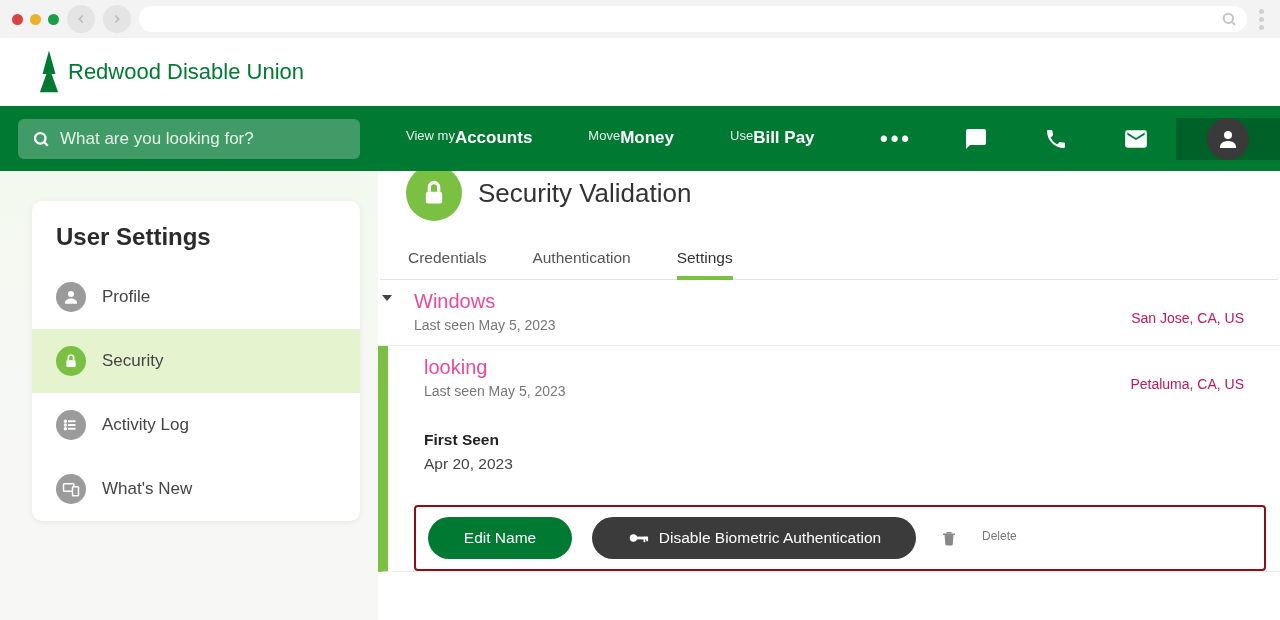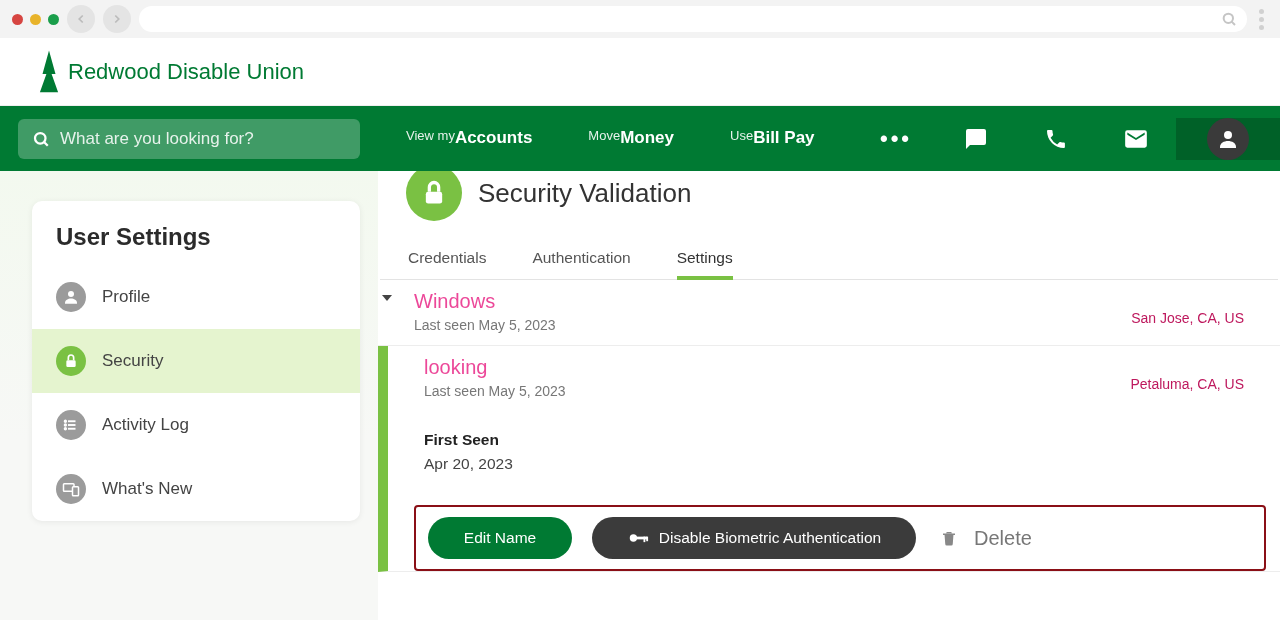--- a/index.html
+++ b/index.html
@@ -81,21 +81,21 @@
   .device-sub{font-size:14px;color:#777;}
   .device-loc{font-size:14px;color:#be185d;padding-top:20px;}
   .first-seen{padding:20px 36px 6px;}
   .first-seen .lbl{font-weight:700;font-size:15.5px;color:#222;margin-bottom:6px;}
   .first-seen .val{font-size:15.5px;color:#444;}
   
   .actions-wrap{border:2px solid #8a0f16;border-radius:4px;margin:26px 14px 0 26px;padding:10px 12px;display:flex;align-items:center;gap:20px;}
   .btn{height:42px;border-radius:21px;display:flex;align-items:center;justify-content:center;font-size:15.5px;cursor:pointer;padding:0 28px;gap:10px;}
   .btn.primary{background:var(--rcu-green);color:#fff;min-width:144px;}
   .btn.dark{background:#3b3b3b;color:#fff;min-width:324px;}
-  .delete-action{display:flex;align-items:center;gap:16px;color:#777;font-size:20px;cursor:pointer;margin-left:4px;}
+  .delete-action{display:flex;gap:24px;color:#777;font-size:12px;cursor:pointer;margin-left:4px;}
 </style>
 </head>
 <body>
 
 <div class="chrome">
   <div class="traffic">
     <span class="dot r"></span>
     <span class="dot y"></span>
     <span class="dot g"></span>
   </div>

